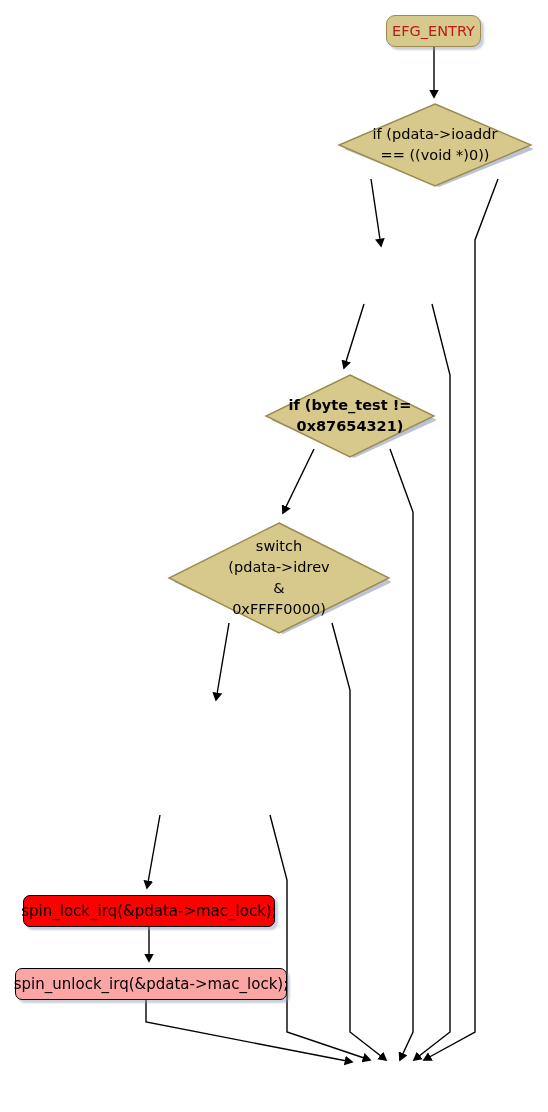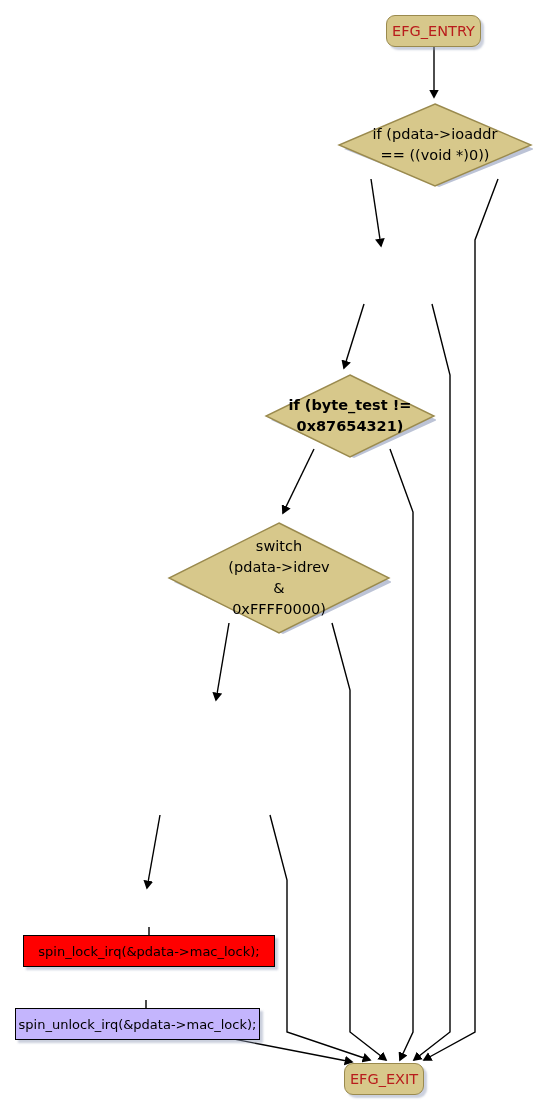--- a/index.html
+++ b/index.html
@@ -37,29 +37,28 @@
     display: flex;
     align-items: center;
     justify-content: center;
     color: #b91c1c;
     font-size: 14.5px;
     white-space: nowrap;
   }
   
   .proc {
     border: 1.4px solid #000000;
-    border-radius: 0;
+    border-radius: 7px;
     box-shadow: 3px 3px 2px rgba(140,150,180,0.45);
     display: flex;
     align-items: center;
     justify-content: center;
     color: #000000;
-    font-size: 13px;
+    font-size: 15px;
     white-space: nowrap;
-    margin-top: 40px;
   }
   
   .diamond-wrap {
     position: absolute;
   }
   .diamond-shape {
     position: absolute;
     left: 0;
     top: 0;
     width: 100%;
@@ -156,21 +155,18 @@
 (pdata-&gt;idrev
 &amp;
 0xFFFF0000)</div>
   </div>
 
 
   <div class="node proc" style="left:23px; top:895px; width:252px; height:32px; background:#FF0000;">
     <span>spin_lock_irq(&amp;pdata-&gt;mac_lock);</span>
   </div>
 
-  <div class="node proc" style="left:15px; top:968px; width:245px; height:32px; background:#c4b5fd;">
+  <div class="node proc" style="left:15px; top:968px; width:272px; height:32px; background:#fca5a5;">
     <span>spin_unlock_irq(&amp;pdata-&gt;mac_lock);</span>
   </div>
 
-  <div class="node term" style="left:344px; top:1063px; width:80px; height:32px;">
-    <span>EFG_EXIT</span>
-  </div>
 
 </div>
 
 </body></html>

